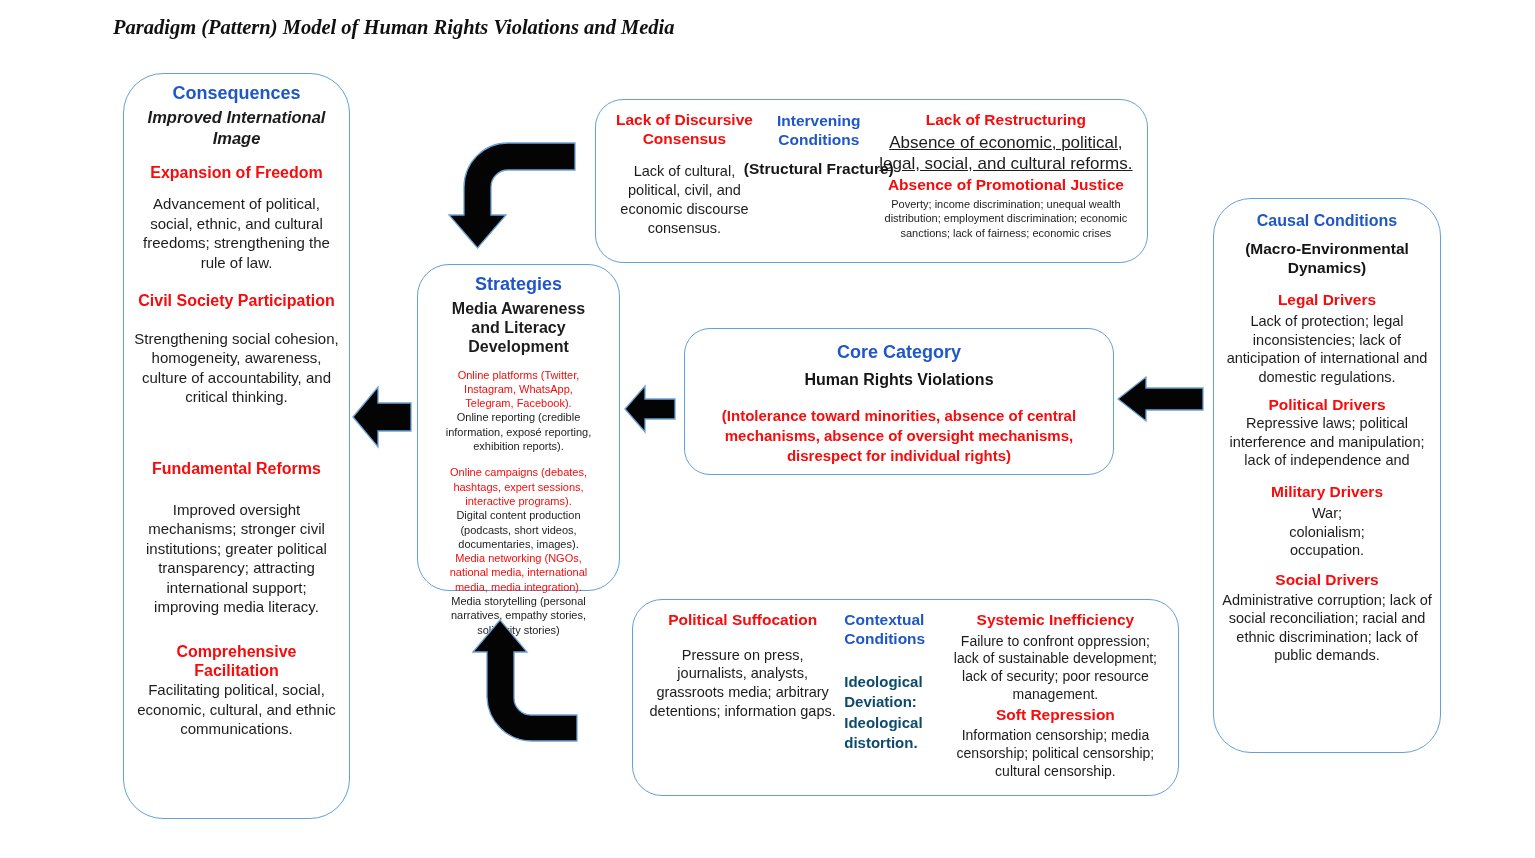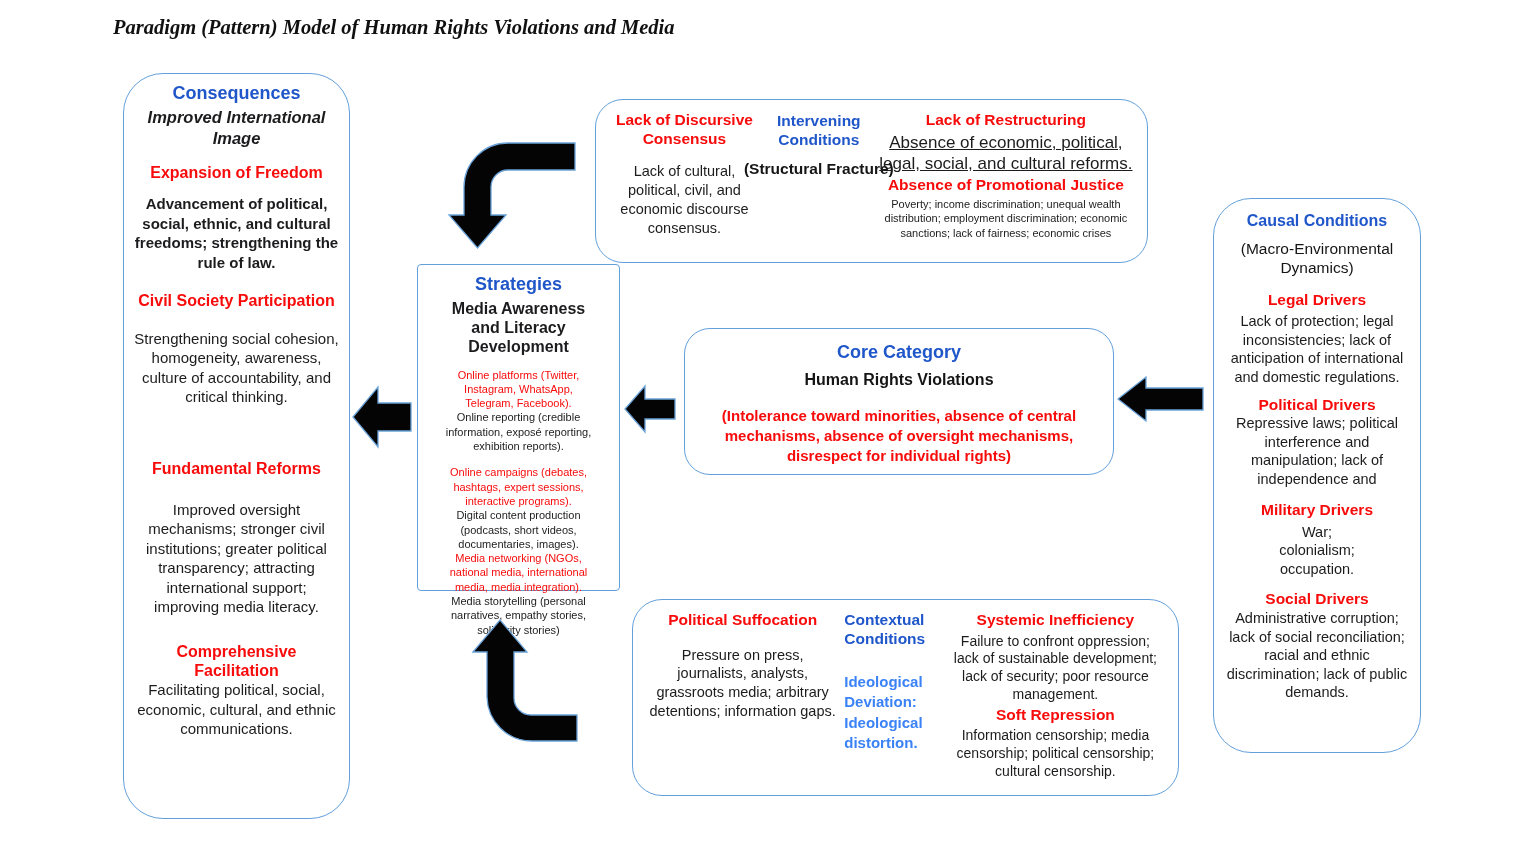--- a/index.html
+++ b/index.html
@@ -12,73 +12,73 @@
   .red{color:#f80b0b;font-weight:bold;line-height:1.2;}
   p{margin:0;color:#1c1c1e;}
   .pre{white-space:pre-line;}
 
   
   .consequences{left:123px;top:73px;width:227px;height:746px;border-radius:40px;padding:9px 10px;text-align:center;}
   .consequences .hdr{font-size:18px;}
   .consequences .sub{font-size:16.5px;font-weight:bold;line-height:1.25;margin-top:3px;font-style:italic;}
   .consequences .red{font-size:16px;}
   .consequences p.body{font-size:15px;line-height:1.3;}
-  .c-s1 .red{margin-top:15px;} .c-s1 p{margin-top:12px;font-weight:bold;}
+  .c-s1 .red{margin-top:15px;} .c-s1 p{margin-top:12px;}
   .c-s2 .red{margin-top:19px;} .c-s2 p{margin-top:18px;}
   .c-s3 .red{margin-top:52px;} .c-s3 p{margin-top:22px;}
   .c-s4 .red{margin-top:25px;} .c-s4 p{}
 
   
-  .strategies{left:417px;top:264px;width:203px;height:327px;border-radius:4px;padding:9px 22px;text-align:center;}
+  .strategies{left:417px;top:264px;width:203px;height:327px;border-radius:32px;padding:9px 22px;text-align:center;}
   .strategies .hdr{font-size:18px;}
   .strategies .sub{font-size:16px;font-weight:bold;line-height:1.2;margin-top:4px;}
   .strategies .items{margin-top:11px;font-size:11px;line-height:1.3;}
   .strategies .items p{margin:0;}
   .strategies .items p.gap{margin-top:12px;}
   .strategies .items p.r{color:#f80b0b;}
 
   
-  .intervening{left:595px;top:99px;width:553px;height:164px;border-radius:28px;padding:11px 12px;display:flex;justify-content:flex-end;}
+  .intervening{left:595px;top:99px;width:553px;height:164px;border-radius:28px;padding:11px 12px;display:flex;}
   .iv-left{width:29%;text-align:center;}
   .iv-center{width:22%;text-align:center;}
   .iv-right{width:49%;text-align:center;}
   .iv-left .red,.iv-right .red{font-size:15.5px;}
   .iv-left p{font-size:14.5px;line-height:1.3;margin-top:14px;}
   .iv-center .hdr{font-size:15.5px;line-height:1.25;}
   .iv-center .sf{font-size:15.5px;font-weight:bold;margin:10px -48px 0;white-space:nowrap;color:#151515;}
   .iv-right p.b1{font-size:17px;line-height:1.25;margin-top:2px;text-decoration:underline;}
   .iv-right .h2{margin-top:2px;}
   .iv-right p.b2{font-size:11px;line-height:1.32;margin-top:2px;}
 
   
   .core{left:684px;top:328px;width:430px;height:147px;border-radius:26px;padding:13px 14px;text-align:center;}
   .core .hdr{font-size:18px;}
   .core .sub{font-size:16px;font-weight:bold;margin-top:8px;color:#151515;}
   .core .detail{font-size:15px;font-weight:bold;color:#f80b0b;line-height:1.32;margin-top:17px;}
 
   
-  .causal{left:1213px;top:198px;width:208px;height:555px;border-radius:38px;padding:13px 8px;text-align:center;}
+  .causal{left:1213px;top:198px;width:228px;height:555px;border-radius:38px;padding:13px 8px;text-align:center;}
   .causal .hdr{font-size:16px;}
-  .causal .sub{font-size:15.5px;font-weight:normal;line-height:1.25;margin-top:9px;color:#151515;}
+  .causal .sub{font-size:15.5px;font-weight:bold;line-height:1.25;margin-top:9px;color:#151515;}
   .causal .red{font-size:15.5px;}
   .causal p{font-size:14.5px;line-height:1.28;}
   .cz-s1 .red{margin-top:13px;} .cz-s1 p{margin-top:3px;}
   .cz-s2 .red{margin-top:9px;}  .cz-s2 p{margin-top:0;}
   .cz-s3 .red{margin-top:13px;} .cz-s3 p{margin-top:3px;}
   .cz-s4 .red{margin-top:11px;} .cz-s4 p{margin-top:1px;}
 
   
   .contextual{left:632px;top:599px;width:547px;height:197px;border-radius:30px;padding:11px 14px;display:flex;}
   .cx-left{width:37%;text-align:center;}
   .cx-center{width:21%;text-align:left;padding-left:6px;box-sizing:border-box;}
   .cx-right{width:42%;text-align:center;}
   .cx-left .red,.cx-right .red{font-size:15.5px;}
   .cx-left p{font-size:14.5px;line-height:1.3;margin-top:16px;}
   .cx-center .hdr{font-size:15.5px;line-height:1.2;}
-  .cx-center .note{font-size:15px;font-weight:bold;line-height:1.35;margin-top:24px;color:#3b82f6;}
+  .cx-center .note{font-size:15px;font-weight:bold;line-height:1.35;margin-top:24px;color:#0c4a6e;}
   .cx-right p{font-size:14px;line-height:1.27;margin-top:3px;}
   .cx-right .h2{margin-top:2px;}
 
   .arrow{position:absolute;}
   .arrow svg{display:block;}
   .arrow path,.arrow polygon{fill:#040404;stroke:#6aa2d8;stroke-width:1.3;}
 </style>
 </head>
 <body>
 

